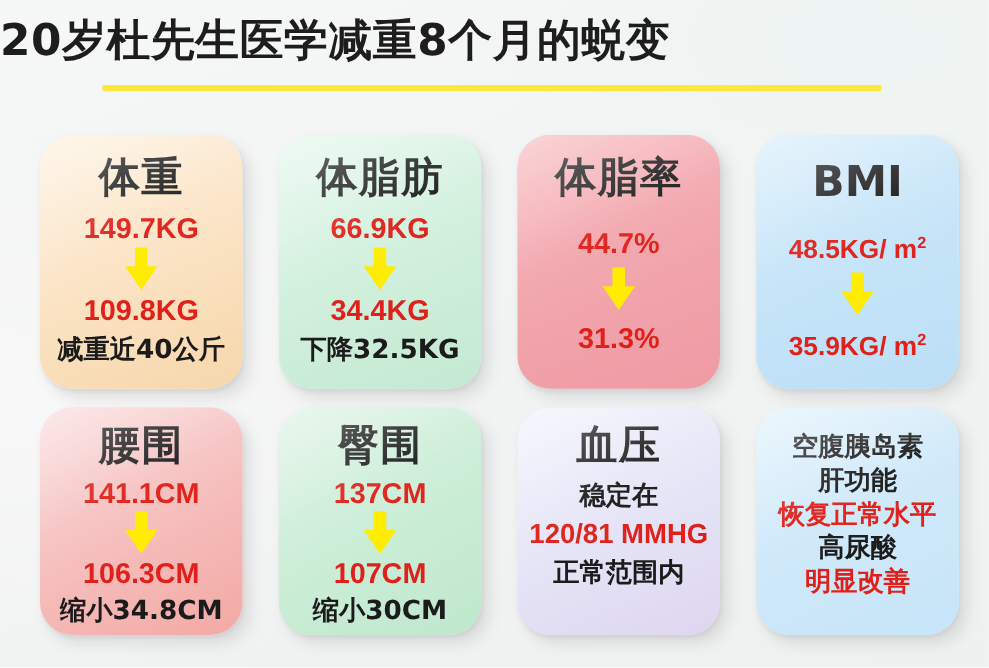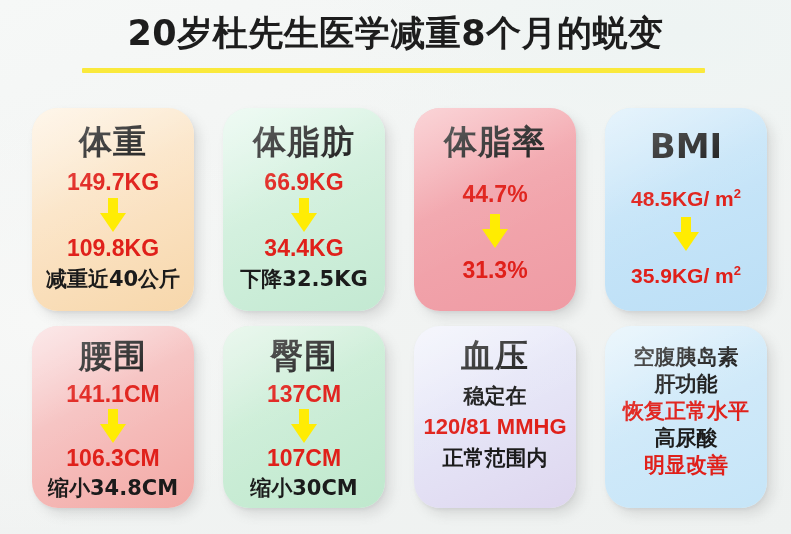--- a/index.html
+++ b/index.html
@@ -16,21 +16,20 @@
       radial-gradient(ellipse 520px 260px at 86% 6%, #eef4f3 0%, rgba(238,244,243,0) 70%),
       radial-gradient(ellipse 420px 300px at 4% 60%, #f7f8f7 0%, rgba(247,248,247,0) 72%),
       linear-gradient(160deg, #f6f8f7 0%, #f2f4f3 45%, #eef1f0 100%);
     position: relative;
   }
 
   
   .header {
     width: 791px;
     padding-top: 8px;
-    text-align: center;
     position: relative;
   }
   .title {
     font-family: "DejaVu Sans", "Liberation Sans", sans-serif;
     font-size: 35px;
     font-weight: bold;
     color: #1d1d1d;
     letter-spacing: 0.5px;
     line-height: 50px;
     white-space: nowrap;

